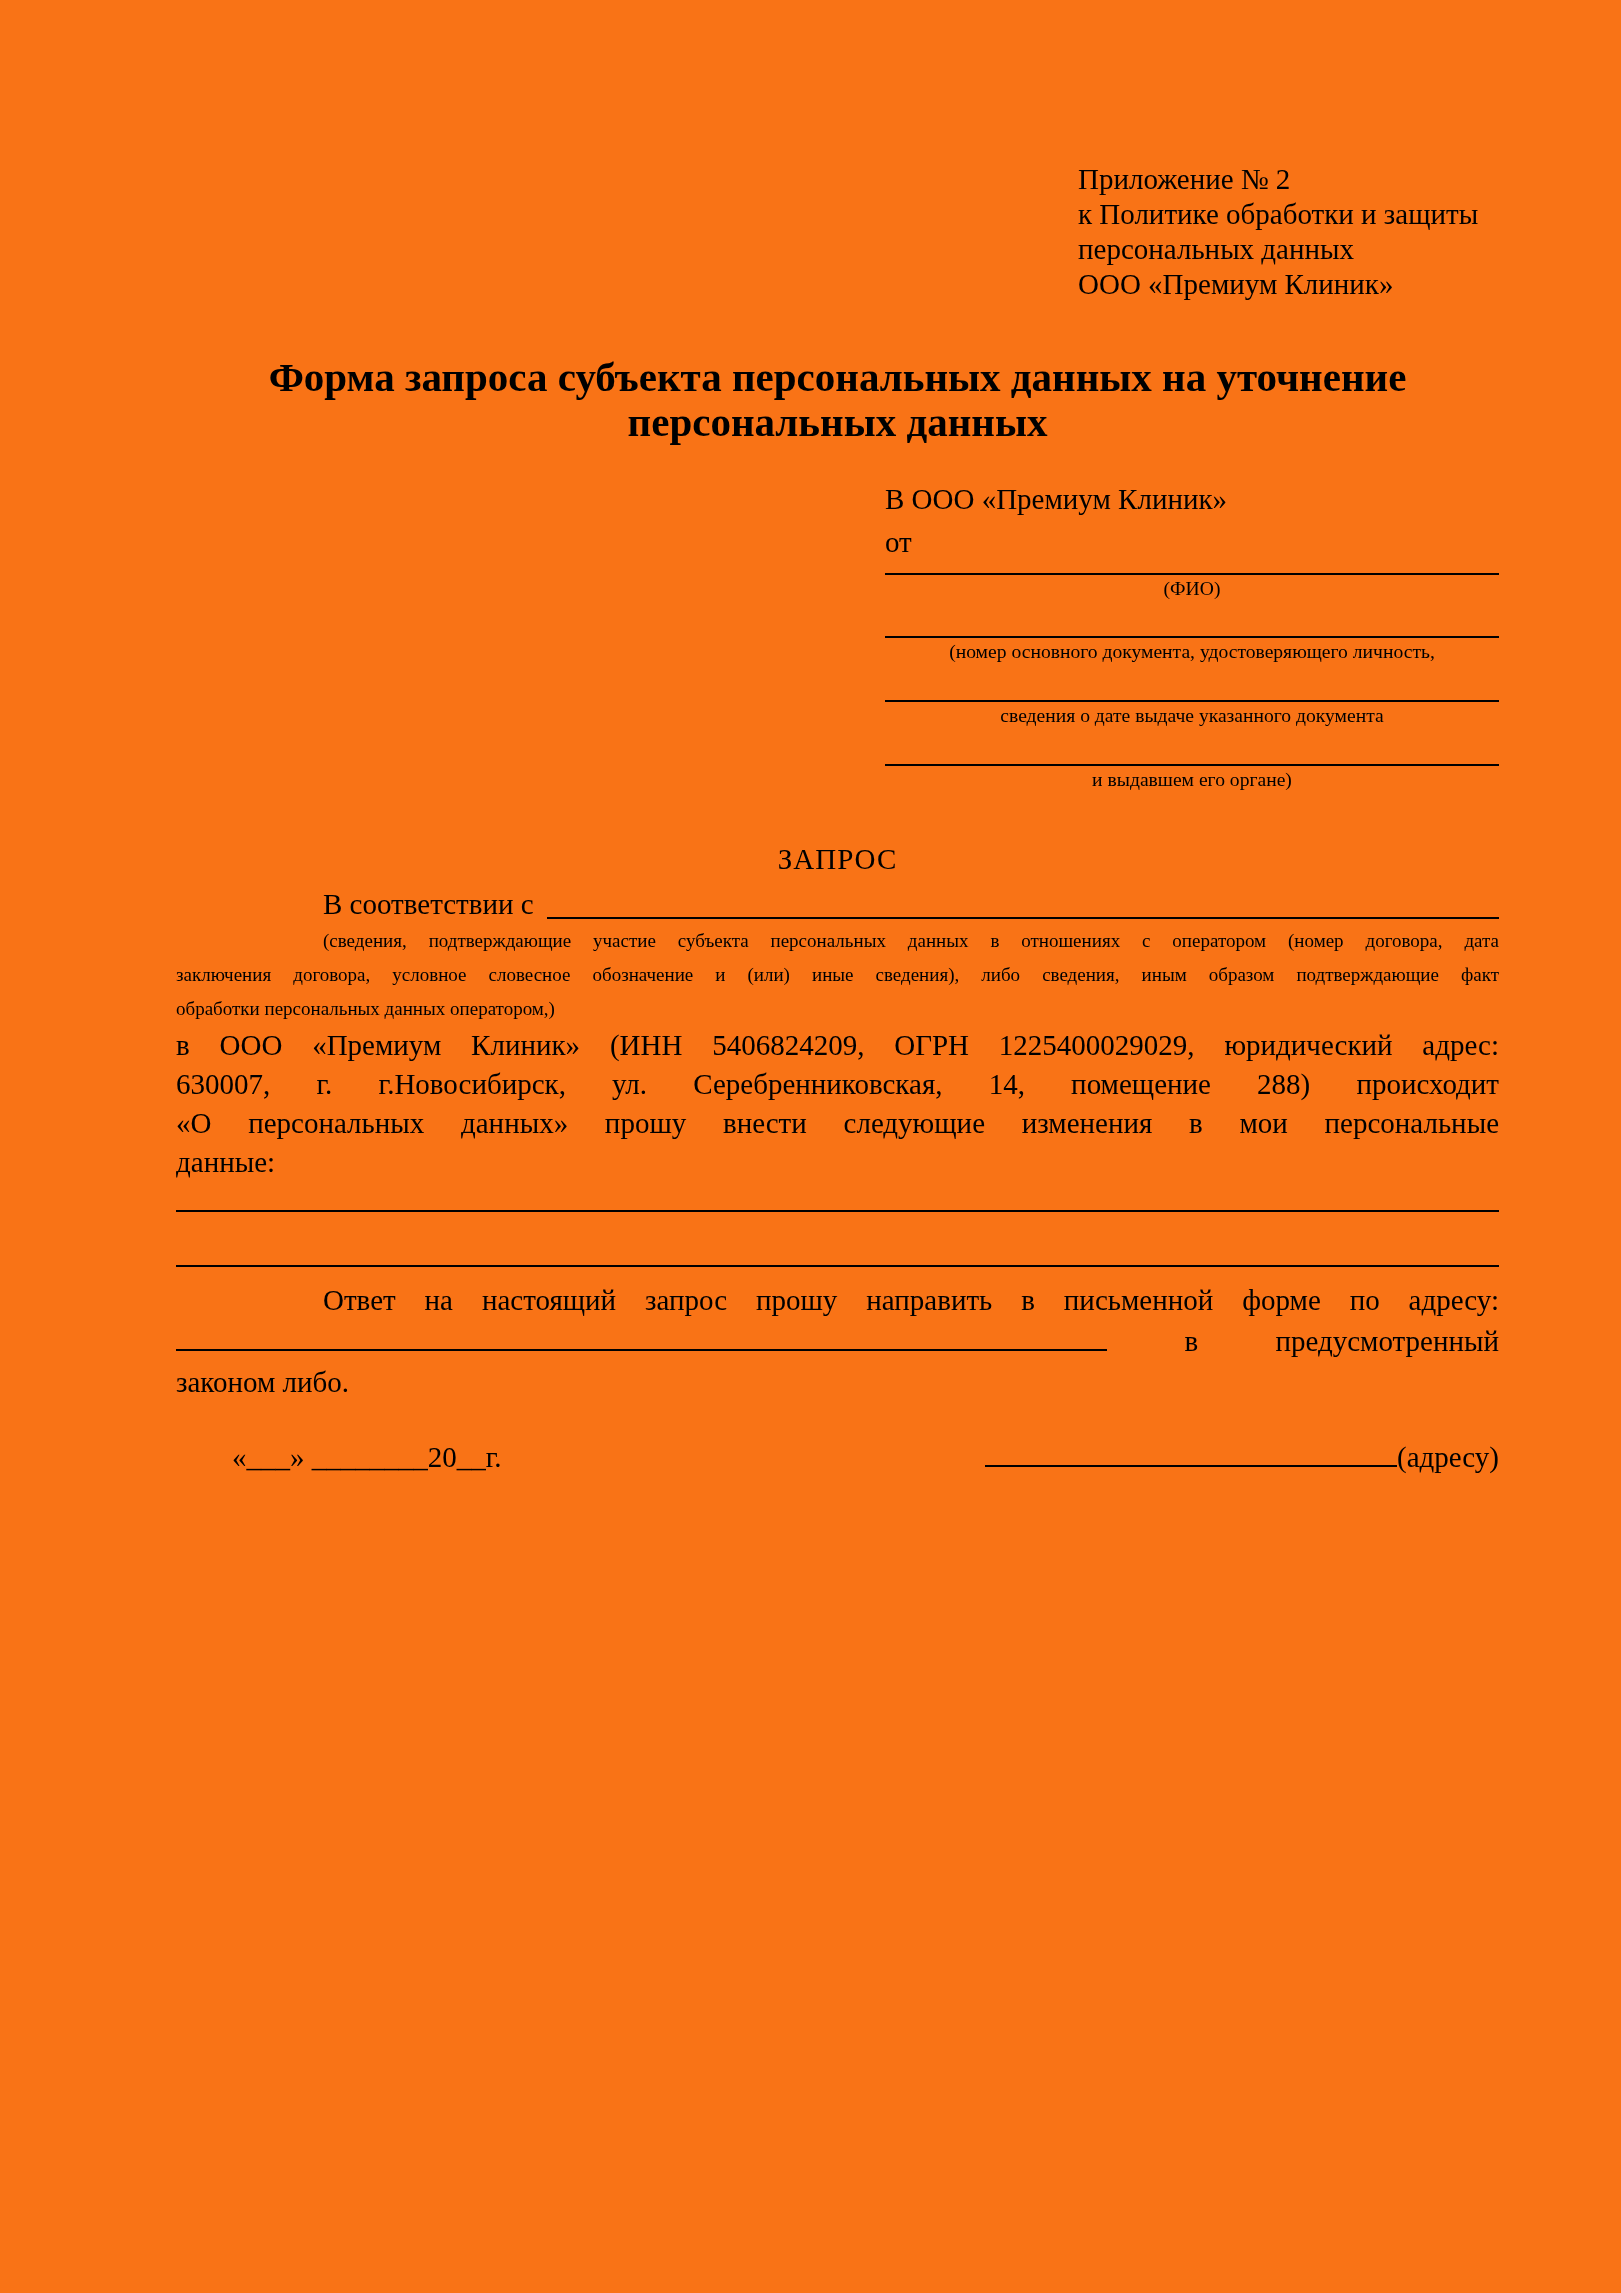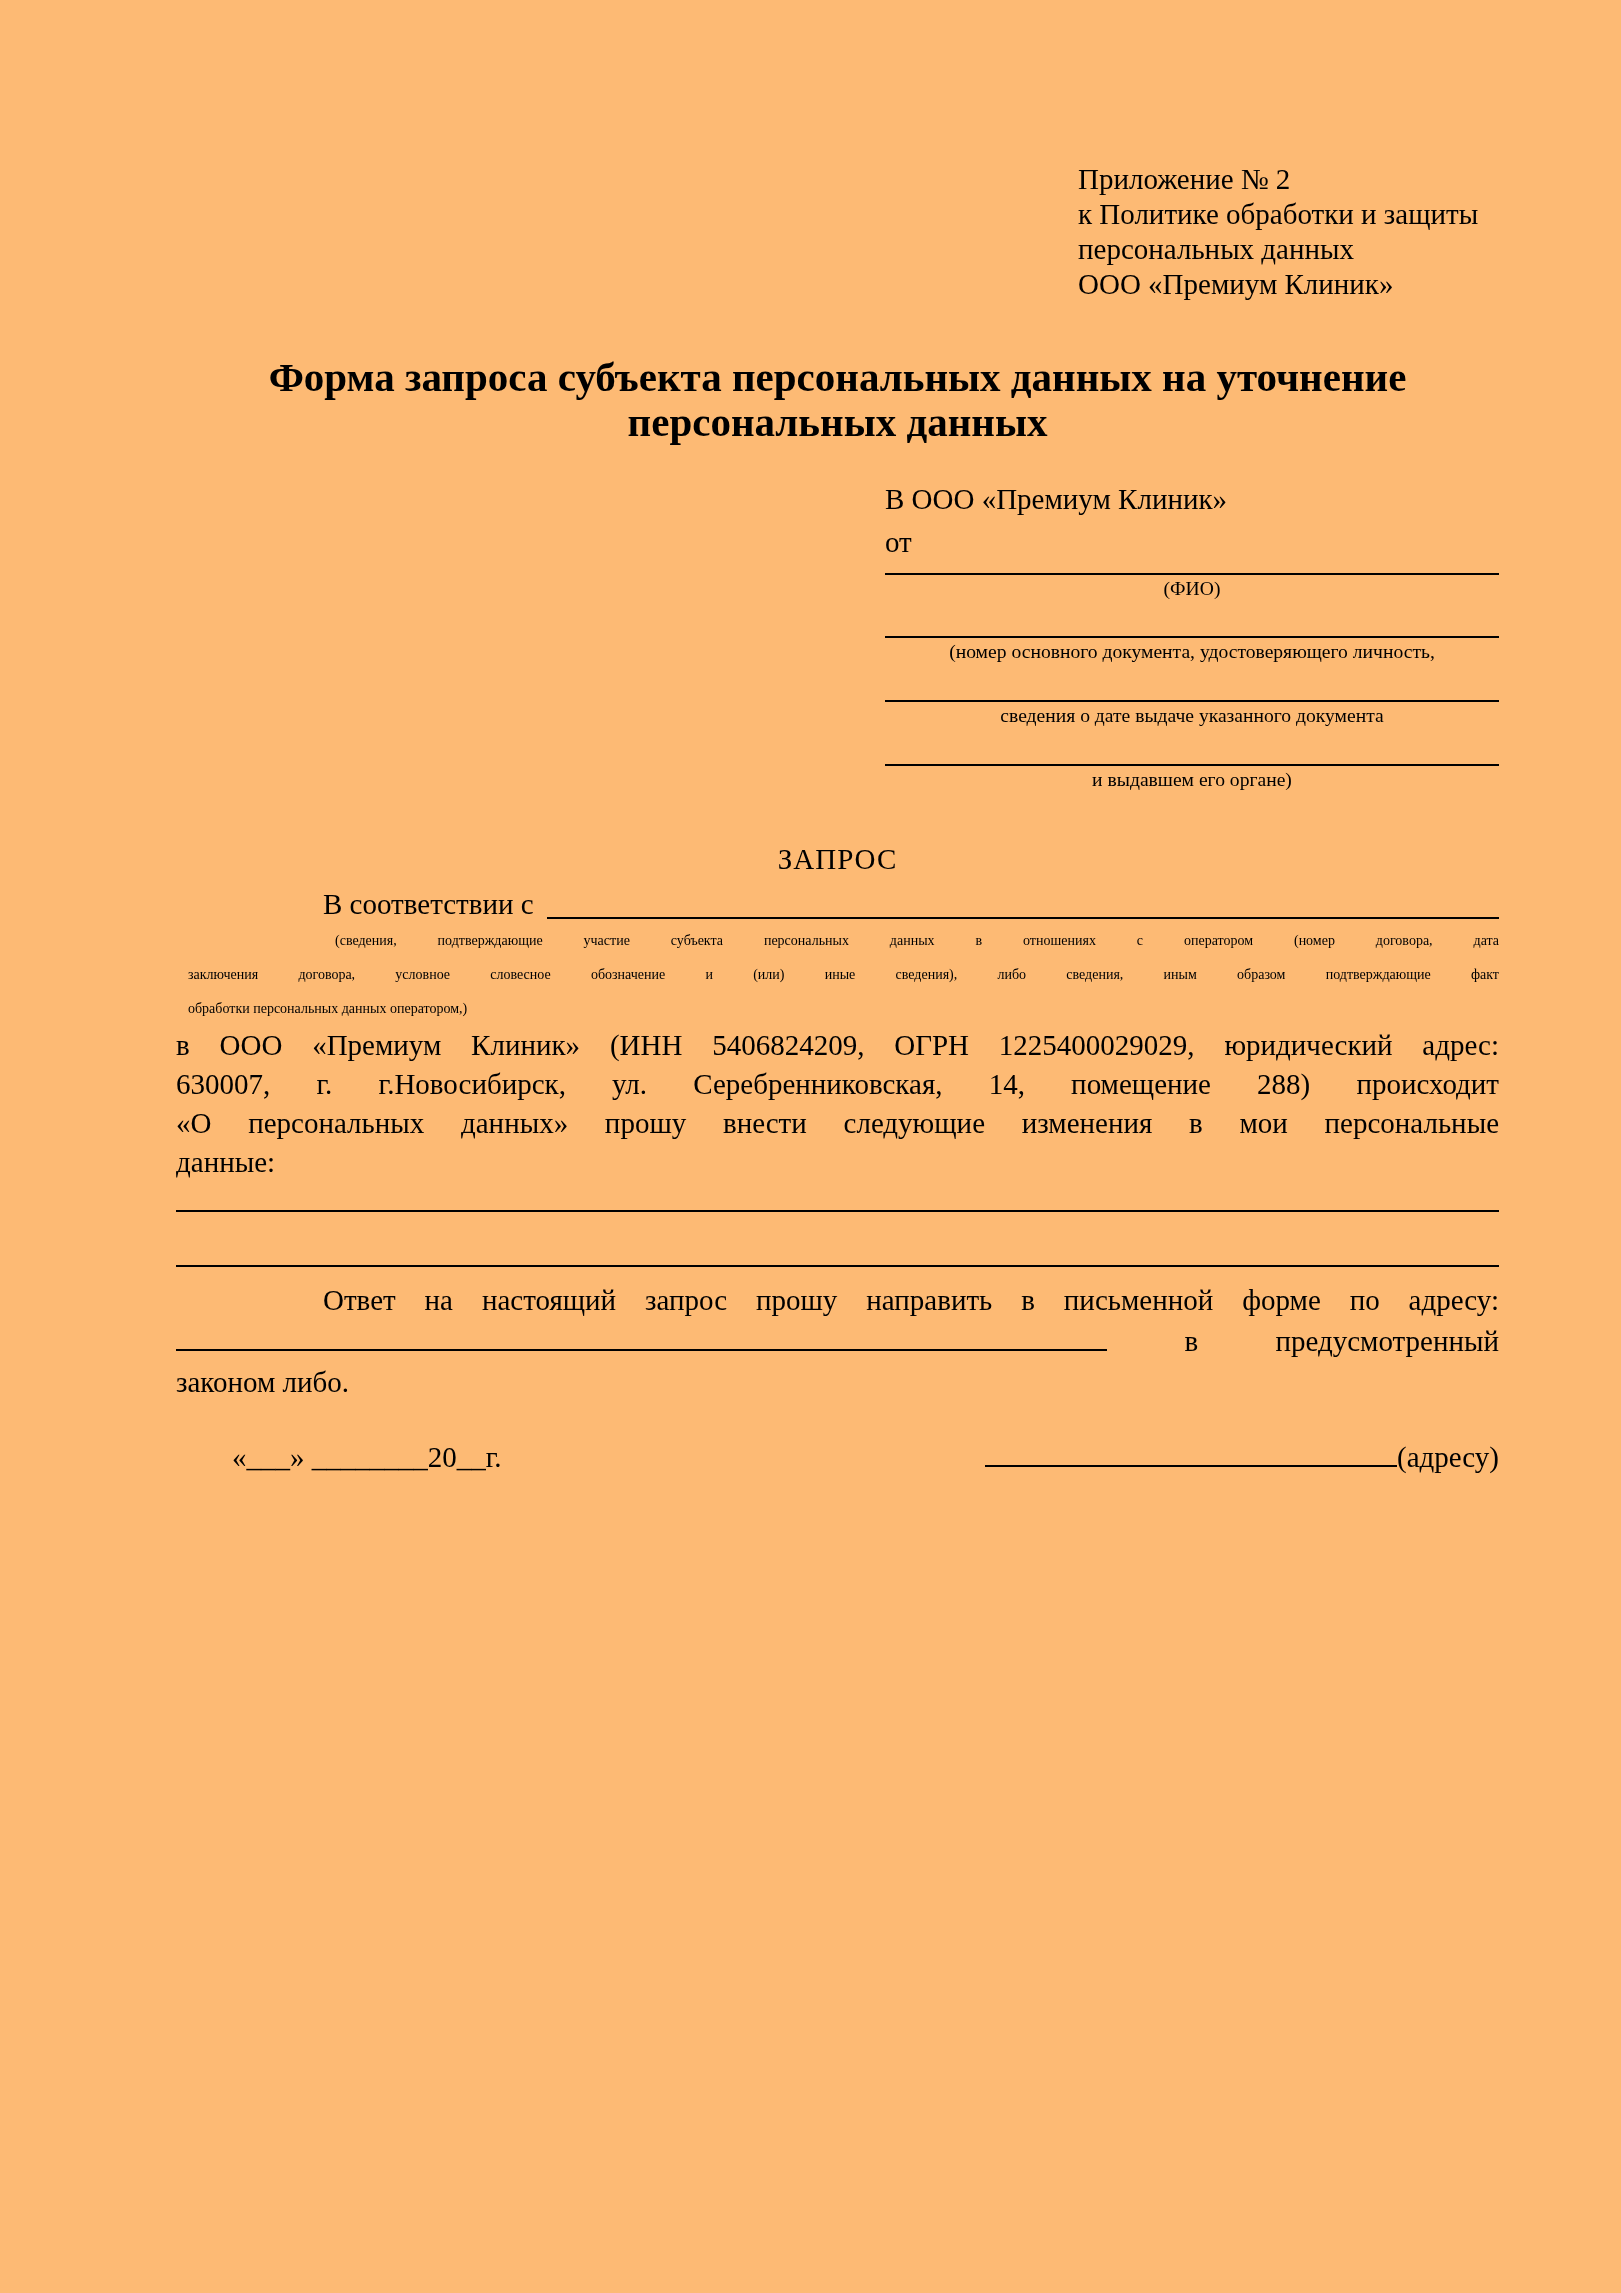--- a/index.html
+++ b/index.html
@@ -1,21 +1,21 @@
 <!DOCTYPE html>
 <html lang="ru"><head>
 <meta charset="utf-8">
 <style>
   html, body { margin: 0; padding: 0; background: #ffffff; }
   .page {
     position: relative;
     width: 1621px;
     height: 2294px;
     box-sizing: border-box;
-    background: #fdba74;
+    background: #f97316;
     color: #000000;
     font-family: "Liberation Serif", "DejaVu Serif", serif;
     padding: 162px 122px 0 176px;
     overflow: hidden;
   }
 
   
   .appendix { margin-left: 902px; font-size: 29px; line-height: 35px; }
   .appendix div { white-space: nowrap; }
 
@@ -39,21 +39,21 @@
     margin-bottom: 27.4px;
     white-space: nowrap;
   }
 
   .zapros { margin-top: 49px; text-align: center; font-size: 29px; line-height: 39px; letter-spacing: 1px; }
 
   .according { display: flex; margin-top: 5.9px; padding-left: 147px; font-size: 29px; line-height: 39px; }
   .according .lead { white-space: nowrap; padding-right: 13.7px; }
   .according .fill { flex: 1 1 auto; border-bottom: 2.9px solid #000; margin-bottom: 4.9px; }
 
-  .note { font-size: 14px; line-height: 34px; margin-left: 12px; }
+  .note { font-size: 19px; line-height: 34px; }
   .note .jl { text-align: justify; text-align-last: justify; }
   .note .indent { padding-left: 147px; }
   .note .last { text-align: left; text-align-last: left; }
 
   .body-par { font-size: 29px; line-height: 39px; }
   .jline { text-align: justify; text-align-last: justify; }
   .lline { text-align: left; }
 
   .rule { height: 0; border-bottom: 2.9px solid #000; }
   .rule-1 { margin-top: 27.4px; }

